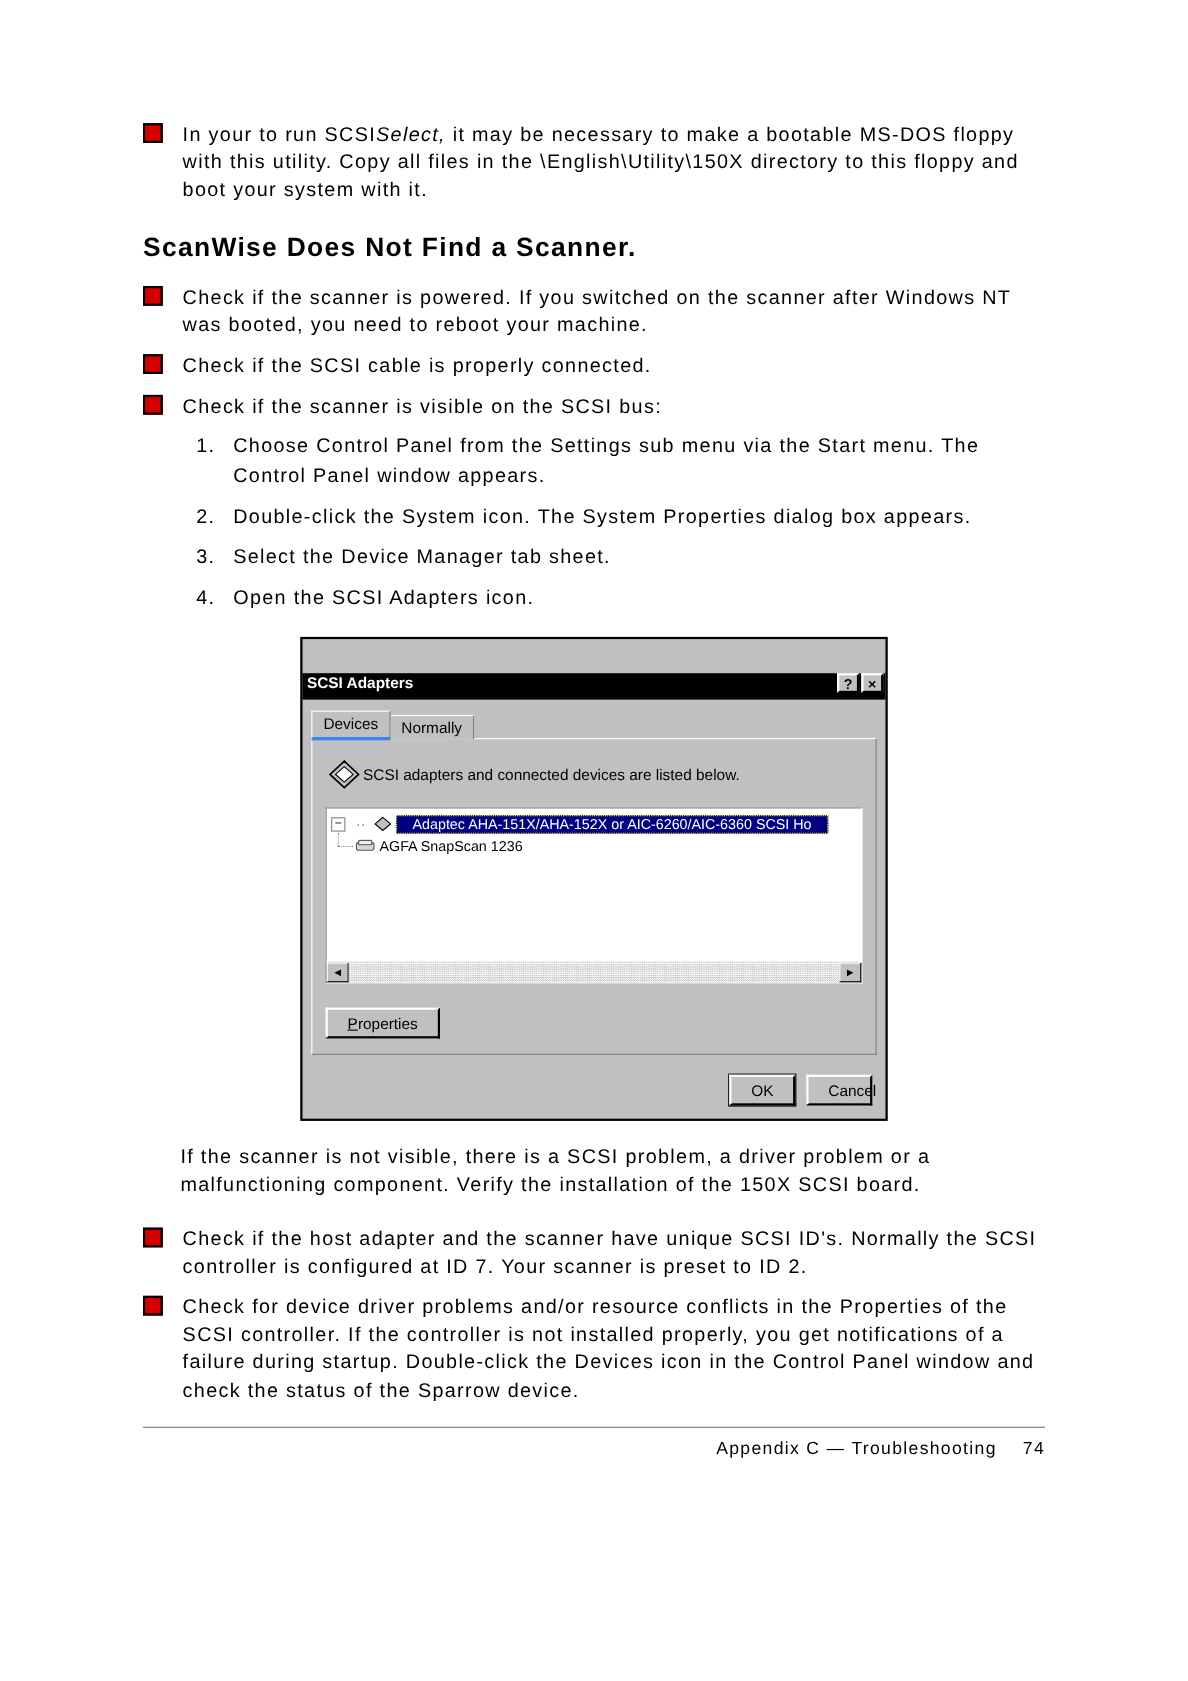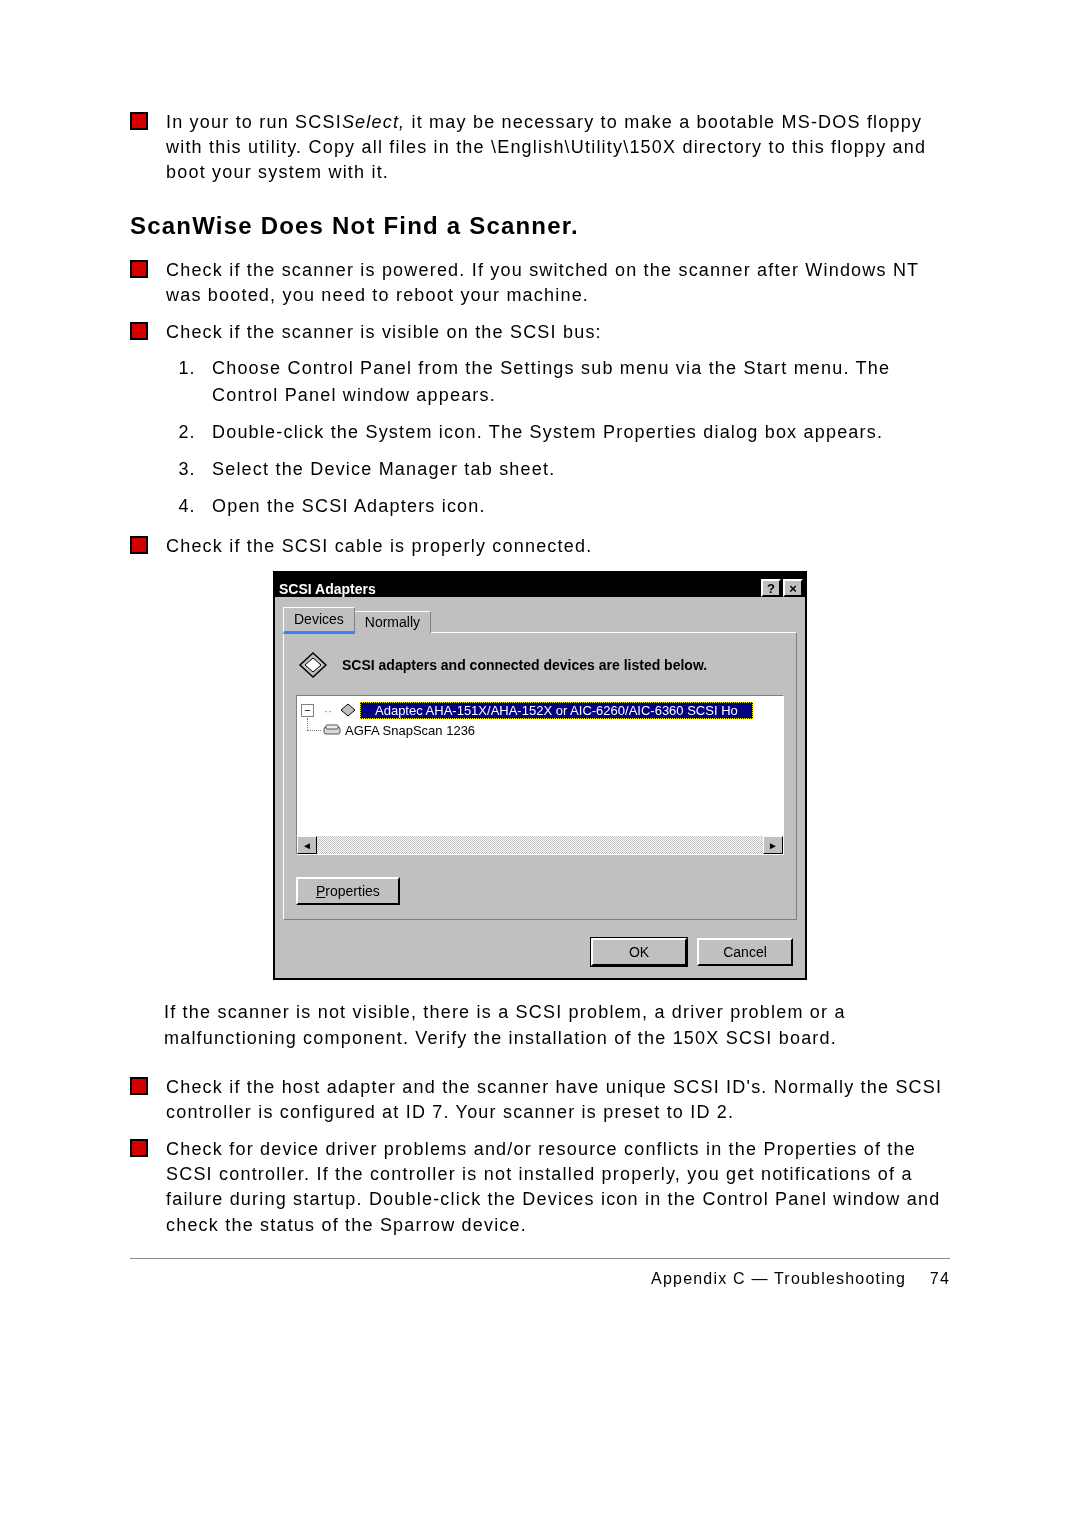--- a/index.html
+++ b/index.html
@@ -65,25 +65,26 @@
   }
   .dialog {
     width: 530px;
     border: 2px solid #000;
     background: #c0c0c0;
     font-family: "MS Sans Serif", Tahoma, Arial, sans-serif;
     font-size: 14px;
   }
   .titlebar {
     display: flex;
-    align-items: flex-end;
+    align-items: flex-start;
     background: #000;
     color: #fff;
     height: 24px;
     padding: 0 2px 0 4px;
+    margin-top: 31px;
   }
   .titlebar .title {
     flex: 1 1 auto;
     font-weight: bold;
     font-size: 14px;
   }
   .tb-btn {
     width: 20px;
     height: 18px;
     background: #c0c0c0;
@@ -135,23 +136,21 @@
     border-right: 1px solid #808080;
     border-bottom: 1px solid #808080;
     background: #c0c0c0;
     padding: 18px 12px 14px 12px;
     min-height: 280px;
     box-sizing: border-box;
   }
   .panel-msg {
     display: flex;
     align-items: center;
-    gap: 12px;
     margin-bottom: 16px;
-    font-weight: bold;
   }
   .panel-msg .scsi-icon svg { display: block; }
 
   .tree-box {
     background: #fff;
     border-top: 1px solid #808080;
     border-left: 1px solid #808080;
     border-right: 1px solid #fff;
     border-bottom: none;
     height: 140px;
@@ -253,21 +252,21 @@
   .panel-actions {
     margin-top: 22px;
   }
   .dialog-footer {
     display: flex;
     justify-content: flex-end;
     gap: 10px;
     padding: 10px 12px 12px 12px;
   }
   .btn-ok, .btn-cancel {
-    width: 96px;
+    width: 60px;
     text-align: center;
   }
   .btn-ok {
     box-shadow: 0 0 0 1px #000;
   }
   .u { text-decoration: underline; }
 
   .after-img {
     font-size: 18px;
     line-height: 1.4;
@@ -298,38 +297,38 @@
     <div class="bullet-text">
       <span>In your to run SCSI</span><span class="italic">Select,</span><span> it may be necessary to make a bootable MS-DOS floppy with this utility. Copy all files in the \English\Utility\150X directory to this floppy and boot your system with it.</span>
     </div>
   </div>
 
   <h2 class="section">ScanWise Does Not Find a Scanner.</h2>
 
   <div class="bullet-block">
     <div class="bullet"></div>
     <div class="bullet-text">Check if the scanner is powered. If you switched on the scanner after Windows NT was booted, you need to reboot your machine.</div>
+  </div>
+
+  <div class="bullet-block">
+    <div class="bullet"></div>
+    <div class="bullet-text">Check if the SCSI cable is properly connected.</div>
   </div>
 
   <div class="bullet-block" style="margin-bottom:4px;">
     <div class="bullet"></div>
     <div class="bullet-text">
       <span>Check if the scanner is visible on the SCSI bus:</span>
       <ol class="steps">
         <li>Choose Control Panel from the Settings sub menu via the Start menu. The Control Panel window appears.</li>
         <li>Double-click the System icon. The System Properties dialog box appears.</li>
         <li>Select the Device Manager tab sheet.</li>
         <li>Open the SCSI Adapters icon.</li>
       </ol>
     </div>
-  </div>
-
-  <div class="bullet-block">
-    <div class="bullet"></div>
-    <div class="bullet-text">Check if the SCSI cable is properly connected.</div>
   </div>
 
   <div class="dialog-wrap">
     <div class="dialog">
       <div class="titlebar">
         <div class="title">SCSI Adapters</div>
         <div class="tb-btn">
             <span>?</span>
           </div>
         <div class="tb-btn">

